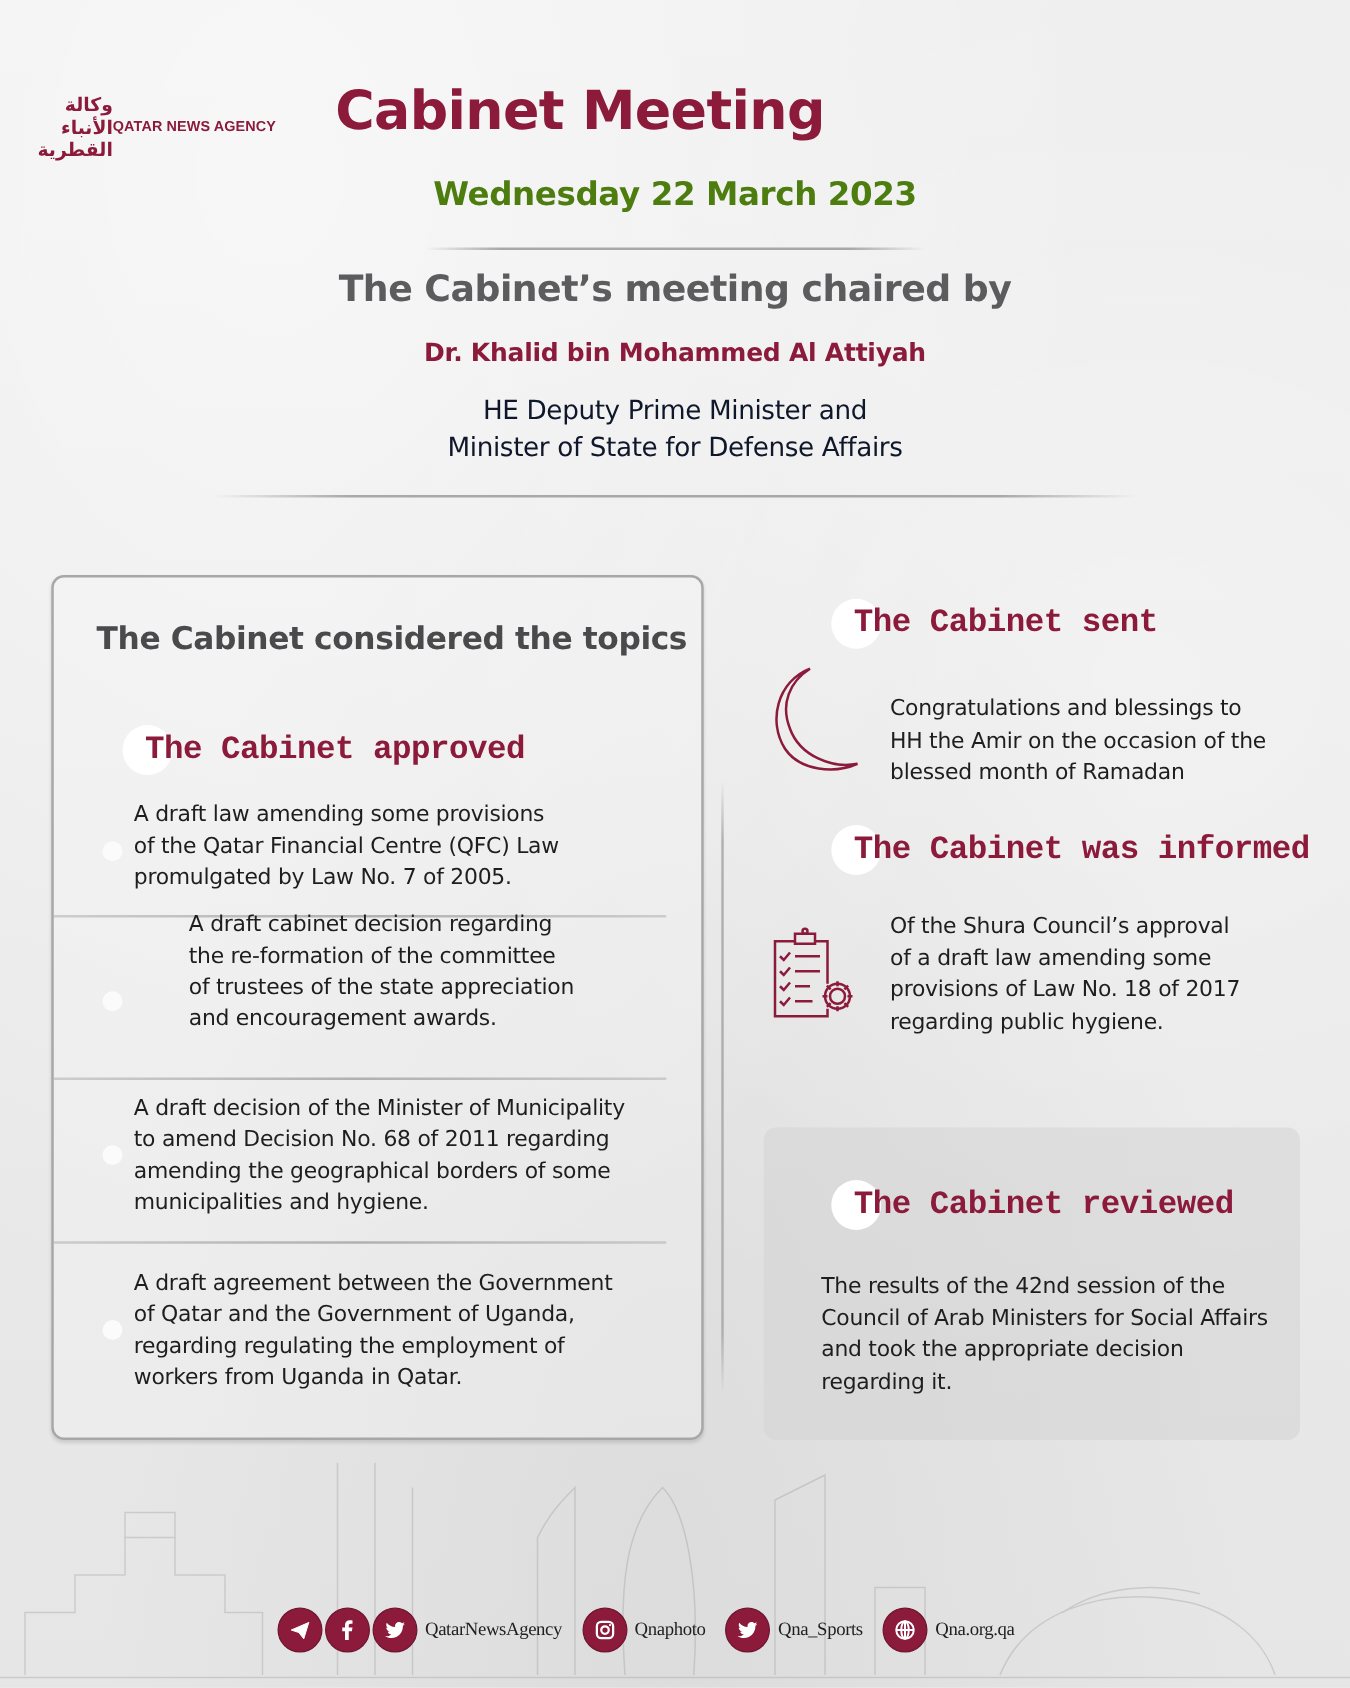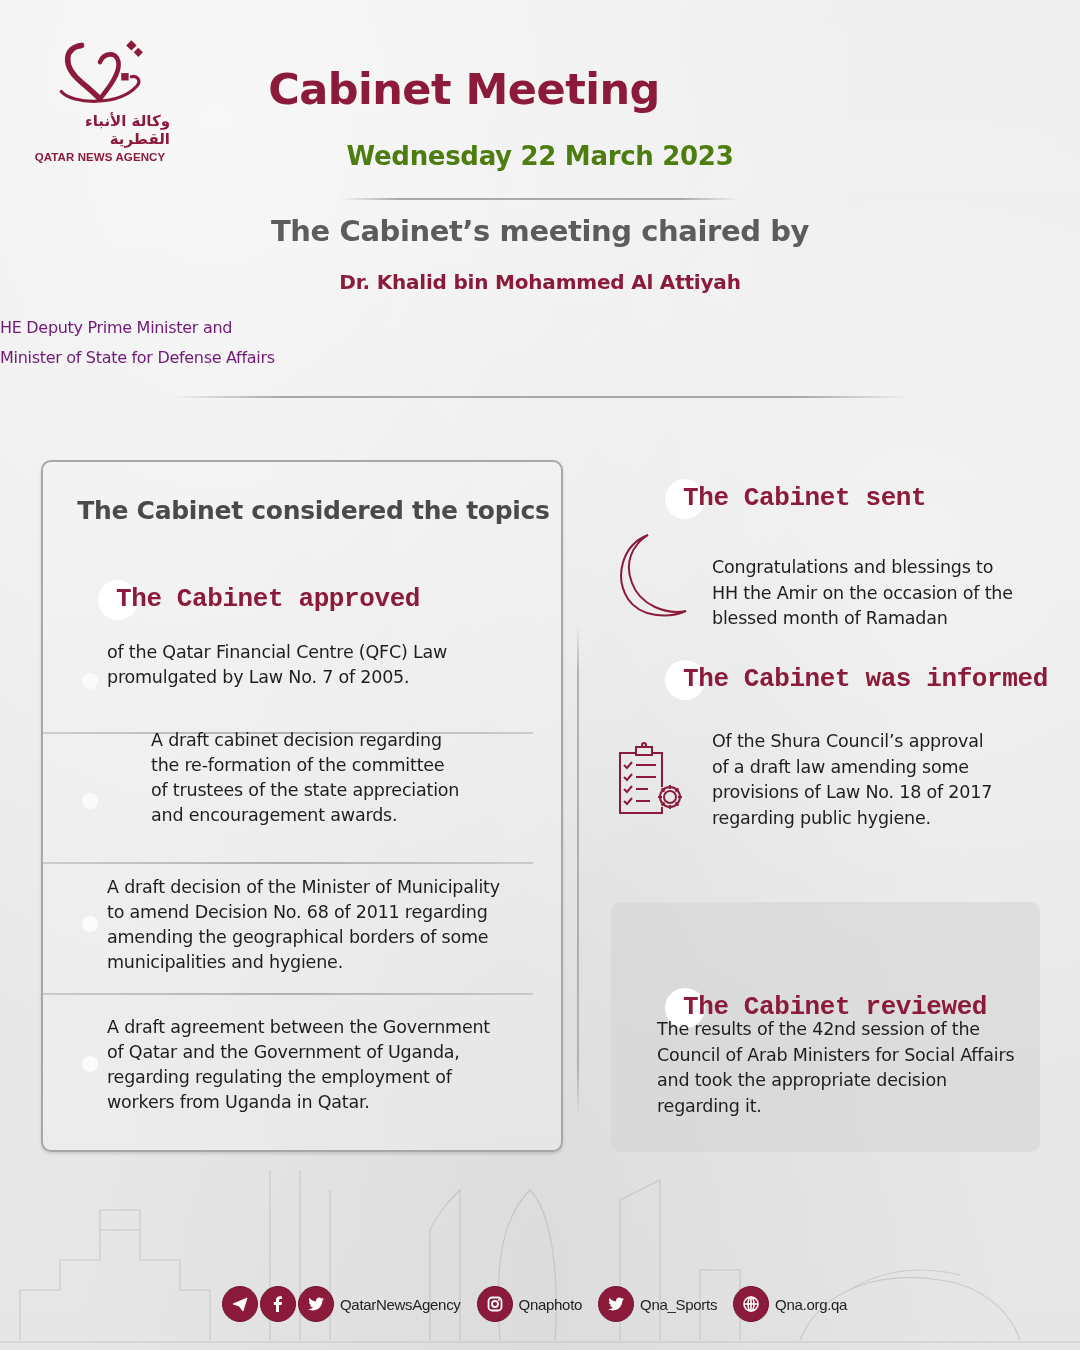--- a/index.html
+++ b/index.html
@@ -13,21 +13,21 @@
         radial-gradient(ellipse at 20% 10%, rgba(255,255,255,0.55), rgba(255,255,255,0) 55%),
         radial-gradient(ellipse at 85% 40%, rgba(255,255,255,0.35), rgba(255,255,255,0) 50%),
         radial-gradient(ellipse at 50% 95%, rgba(210,210,210,0.5), rgba(210,210,210,0) 60%),
         linear-gradient(180deg, #efefef 0%, #e9e9e9 60%, #e6e6e6 100%);
       color: #1e1e1e;
     }
 
     
     .logo {
       position: absolute; left: 30px; top: 38px; width: 140px; height: 125px;
-      display: flex; flex-direction: column; align-items: center;
+      display: flex; flex-direction: row; align-items: center;
     }
     .logo svg { width: 100px; height: 78px; }
     .logo .ar {
       font-family: "DejaVu Sans", sans-serif; font-size: 15px; font-weight: bold;
       color: #8b1a3b; margin-top: 2px; direction: rtl; letter-spacing: 0;
     }
     .logo .en {
       font-family: "Liberation Sans", sans-serif; font-size: 11.5px; font-weight: bold;
       color: #8b1a3b; margin-top: 3px; letter-spacing: 0.1px; white-space: nowrap;
     }
@@ -48,22 +48,22 @@
     }
     .chaired {
       position: absolute; left: 0; width: 1080px; top: 214px; text-align: center;
       font-weight: bold; font-size: 29px; color: #5c5c5e; letter-spacing: -0.4px;
     }
     .chair-name {
       position: absolute; left: 0; width: 1080px; top: 270px; text-align: center;
       font-weight: bold; font-size: 20px; color: #8b1a3b; letter-spacing: -0.2px;
     }
     .chair-title {
-      position: absolute; left: 0; width: 1080px; top: 313px; 
-      font-size: 16px; color: #701a75; line-height: 30px; letter-spacing: -0.3px;
+      position: absolute; left: 0; width: 1080px; top: 313px; text-align: center;
+      font-size: 21px; color: #0f172a; line-height: 30px; letter-spacing: -0.3px;
     }
 
     
     .left-panel {
       position: absolute; left: 41px; top: 460px; width: 522px; height: 692px;
       border: 2px solid #a7a7a7; border-radius: 10px;
       background: rgba(245,245,245,0.35);
       box-shadow: 0 2px 3px rgba(0,0,0,0.12);
     }
     .vline {
@@ -115,21 +115,21 @@
       position: absolute; left: 222px; top: 1285px; height: 38px;
       display: flex; align-items: center;
     }
     .soc {
       width: 36px; height: 36px; border-radius: 50%; background: #8b1a3b;
       display: flex; align-items: center; justify-content: center; margin-right: 2px;
       border: 1px solid #6f1530;
     }
     .soc svg { width: 20px; height: 20px; }
     .soc-label {
-      font-family: Liberation Sans, sans-serif; font-size: 15px; color: #1f1f1f;
+      font-family: Liberation Serif, serif; font-size: 15px; color: #1f1f1f;
       margin-left: 4px; margin-right: 16px; letter-spacing: -0.3px;
     }
   </style>
 </head>
 <body>
 
 <div class="logo">
   <svg viewBox="0 0 100 78">
     <path d="M30 8 C12 10, 8 30, 30 48 C42 58, 48 64, 50 66" fill="none" stroke="#8b1a3b" stroke-width="6" stroke-linecap="round"></path>
     <path d="M50 66 C56 58, 72 40, 70 26 C68 14, 54 16, 50 26" fill="none" stroke="#8b1a3b" stroke-width="5" stroke-linecap="round"></path>
@@ -160,20 +160,21 @@
   <div>The Cabinet considered the topics</div>
 </div>
 
 <div class="section-head" style="left:116px; top:584px;">
   <span class="dot-big"></span>
   <span class="label">The Cabinet approved</span>
 </div>
 
 <span class="item-dot" style="top:673px;"></span>
 <div class="item" style="top:640px;">
+  <div>A draft law amending some provisions</div>
   <div>of the Qatar Financial Centre (QFC) Law</div>
   <div>promulgated by Law No. 7 of 2005.</div>
 </div>
 <div class="sep" style="top:732px;"></div>
 
 <span class="item-dot" style="top:793px;"></span>
 <div class="item" style="top:728px;margin-left:44px;">
   <div>A draft cabinet decision regarding</div>
   <div>the re-formation of the committee</div>
   <div>of trustees of the state appreciation</div>
@@ -230,21 +231,21 @@
   </g>
 </svg>
 <div class="rtext" style="left:712px; top:729px;">
   <div>Of the Shura Council’s approval</div>
   <div>of a draft law amending some</div>
   <div>provisions of Law No. 18 of 2017</div>
   <div>regarding public hygiene.</div>
 </div>
 
 <div class="review-box"></div>
-<div class="section-head" style="left:683px; top:948px;margin-top:44px;">
+<div class="section-head" style="left:683px; top:948px;">
   <span class="dot-big"></span>
   <span class="label">The Cabinet reviewed</span>
 </div>
 <div class="rtext" style="left:657px; top:1017px;">
   <div>The results of the 42nd session of the</div>
   <div>Council of Arab Ministers for Social Affairs</div>
   <div>and took the appropriate decision</div>
   <div>regarding it.</div>
 </div>
 

